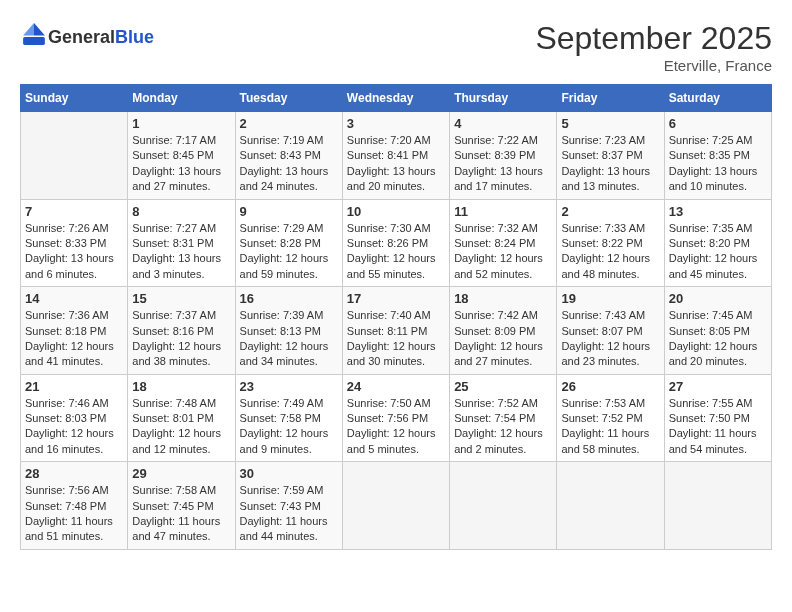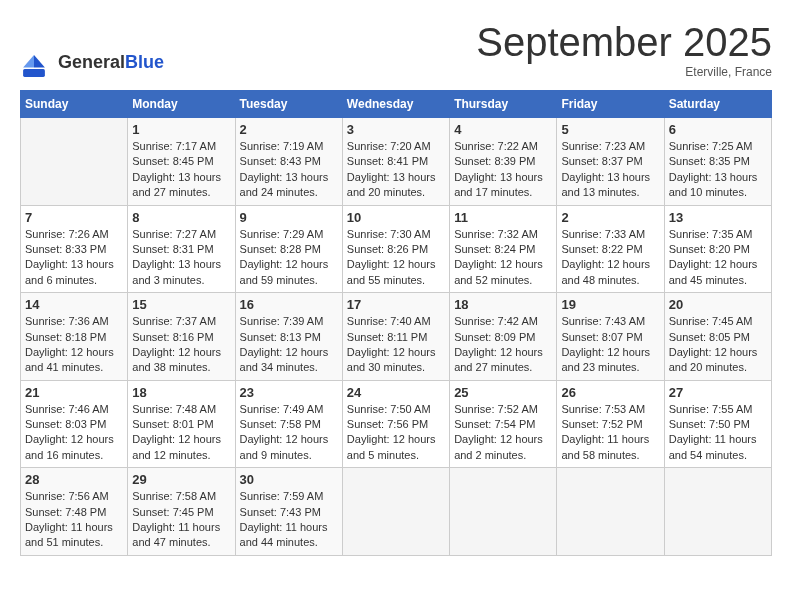--- a/index.html
+++ b/index.html
@@ -11,38 +11,37 @@
       padding: 20px;
     }
     .header {
       display: flex;
       justify-content: space-between;
       align-items: flex-start;
       margin-bottom: 10px;
     }
     .logo {
       display: flex;
-      align-items: flex-start;
-      gap: 10px;
-      margin-top: 32px;
+      align-items: flex-end;
+      gap: 0;
     }
     .logo-icon {
       width: 28px;
       height: 28px;
     }
     .title-block {
       text-align: right;
     }
     .month-title {
-      font-size: 40px;
+      font-size: 32px;
       color: #333;
       font-weight: normal;
     }
     .location {
-      font-size: 12px;
+      font-size: 15px;
       color: #555;
     }
     table {
       width: 100%;
       border-collapse: collapse;
       font-size: 10.5px;
     }
     thead tr th {
       background: #3a6bbf;
       color: #fff;

